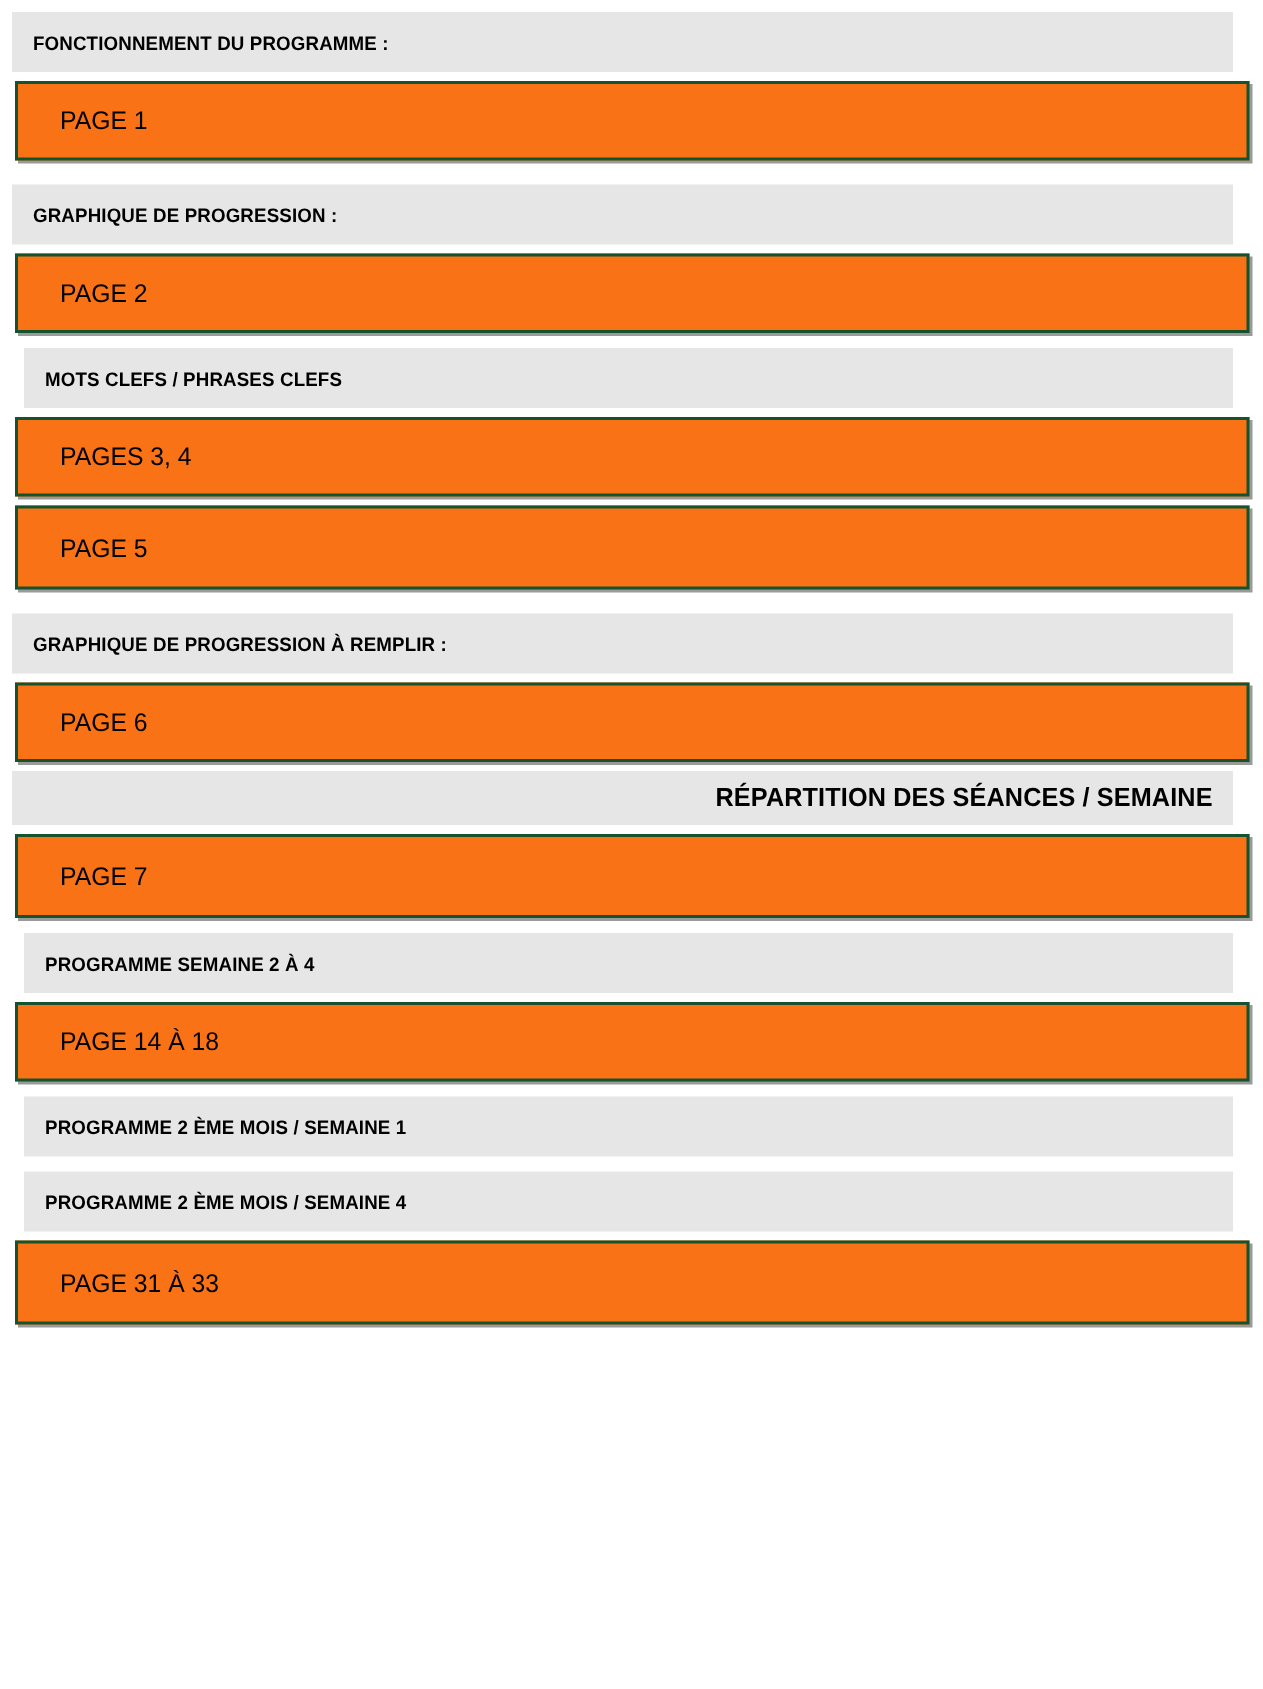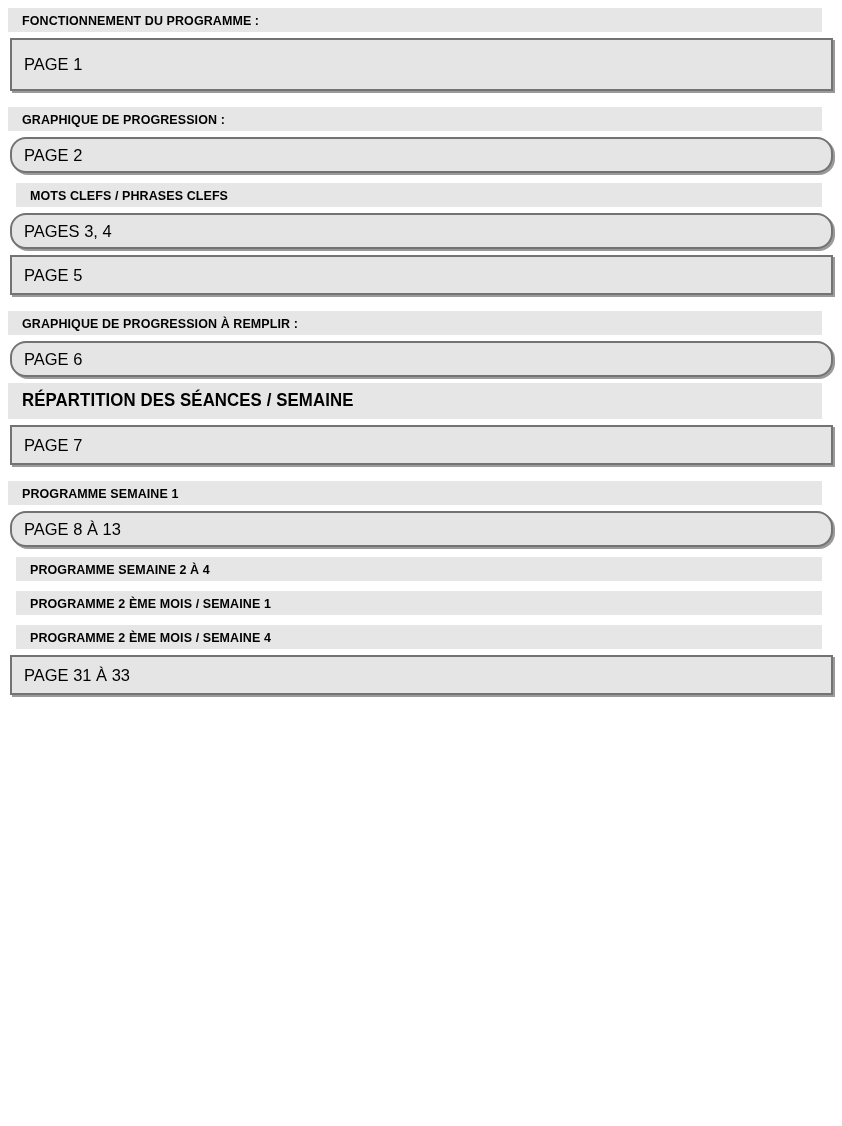--- a/index.html
+++ b/index.html
@@ -24,21 +24,21 @@
 
   
   .toc-section {
     display: block;
   }
 
   
   .toc-heading {
     background: #e6e6e6;
     margin: 0 20px 0 8px;
-    height: 24px;
+    height: 40px;
     display: flex;
     align-items: center;
     padding: 0 0 0 14px;
     box-sizing: border-box;
   }
   .toc-heading .heading-text {
     font-size: 13px;
     font-weight: bold;
     letter-spacing: 0.1px;
     line-height: 1;
@@ -49,45 +49,45 @@
   
   .toc-heading.large {
     height: 36px;
   }
   .toc-heading.large .heading-text {
     font-size: 17.5px;
   }
 
   
   .toc-pagebox {
-    background: #e5e5e5;
-    border: 2px solid #737373;
+    background: #f97316;
+    border: 2px solid #14532d;
     margin: 6px 9px 6px 10px;
     box-sizing: border-box;
     display: flex;
     align-items: center;
-    padding-left: 12px;
+    padding-left: 28px;
     box-shadow: 2px 2px 0 0 #9a9a9a;
   }
   .toc-pagebox .pagebox-text {
     font-size: 17px;
     font-weight: normal;
     line-height: 1;
     white-space: nowrap;
     transform: scaleX(0.97);
     transform-origin: left center;
   }
 
   
   .h-tall   { height: 53px; }
-  .h-mid    { height: 40px; }
-  .h-short  { height: 36px; border-radius: 16px; }
+  .h-mid    { height: 56px; }
+  .h-short  { height: 53px; }
 
   
-  .gap-sm { margin-top: 4px; }
+  .gap-sm { margin-top: 4px; justify-content: flex-end; }
   .gap-md { margin-top: 10px; margin-left: 16px; }
   .gap-lg { margin-top: 16px; }
 </style>
 </head>
 <body>
 
 <div id="toc">
     <div class="toc-section">
       <div class="toc-heading">
         <span class="heading-text">FONCTIONNEMENT DU PROGRAMME :</span>
@@ -127,30 +127,25 @@
     </div>
     <div class="toc-section">
       <div class="toc-heading large gap-sm">
         <span class="heading-text">RÉPARTITION DES SÉANCES / SEMAINE</span>
       </div>
       <div class="toc-pagebox h-mid">
         <span class="pagebox-text">PAGE 7</span>
       </div>
     </div>
     <div class="toc-section">
-      <div class="toc-heading gap-lg">
-        <span class="heading-text">PROGRAMME SEMAINE 1</span>
+      <div class="toc-heading gap-md">
+        <span class="heading-text">PROGRAMME SEMAINE 2 À 4</span>
       </div>
       <div class="toc-pagebox h-short">
-        <span class="pagebox-text">PAGE 8 À 13</span>
-      </div>
-    </div>
-    <div class="toc-section">
-      <div class="toc-heading gap-md">
-        <span class="heading-text">PROGRAMME SEMAINE 2 À 4</span>
+        <span class="pagebox-text">PAGE 14 À 18</span>
       </div>
     </div>
     <div class="toc-section">
       <div class="toc-heading gap-md">
         <span class="heading-text">PROGRAMME 2 ÈME MOIS / SEMAINE 1</span>
       </div>
     </div>
     <div class="toc-section">
       <div class="toc-heading gap-md">
         <span class="heading-text">PROGRAMME 2 ÈME MOIS / SEMAINE 4</span>

